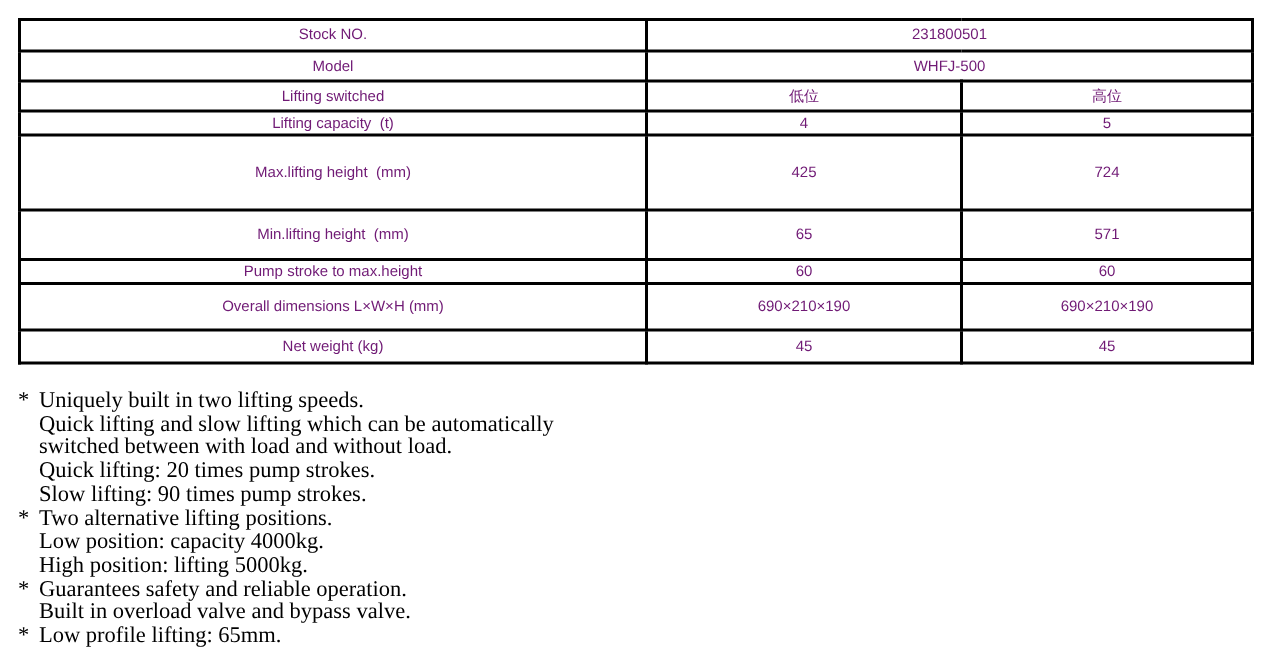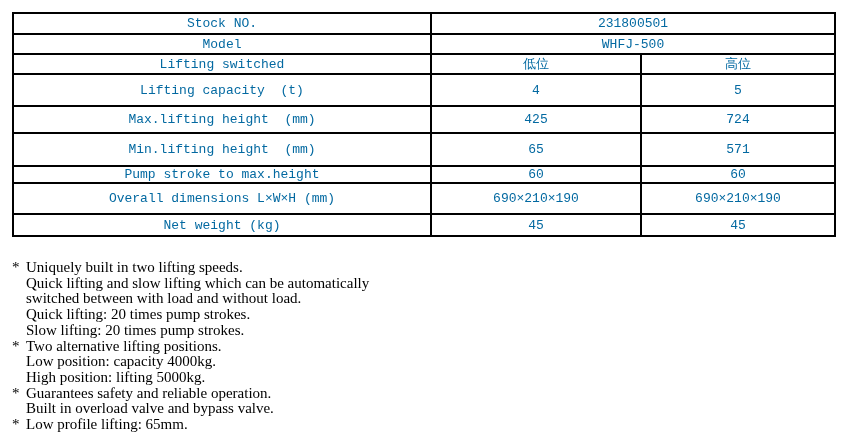--- a/index.html
+++ b/index.html
@@ -14,38 +14,38 @@
     overflow: hidden;
   }
   
   .spec-table {
     position: absolute;
     left: 12px;
     top: 12px;
     width: 822px;
     border-collapse: collapse;
     table-layout: fixed;
-    font-family: Liberation Mono, monospace;
-    font-size: 13px;
-    color: #0369a1;
+    font-family: Liberation Sans, sans-serif;
+    font-size: 10px;
+    color: #701a75;
   }
   .spec-table td {
     border: 2px solid #000000;
     text-align: center;
     vertical-align: middle;
     padding: 0;
     white-space: pre;
     overflow: hidden;
   }
   
   .spec-table tr:nth-child(1) { height: 21px; }
   .spec-table tr:nth-child(2) { height: 20px; margin-left: 44px; }
   .spec-table tr:nth-child(3) { height: 20px; }
-  .spec-table tr:nth-child(4) { height: 32px; }
-  .spec-table tr:nth-child(5) { height: 27px; }
+  .spec-table tr:nth-child(4) { height: 16px; }
+  .spec-table tr:nth-child(5) { height: 50px; }
   .spec-table tr:nth-child(6) { height: 33px; padding-left: 28px; }
   .spec-table tr:nth-child(7) { height: 16px; }
   .spec-table tr:nth-child(8) { height: 31px; }
   .spec-table tr:nth-child(9) { height: 22px; }
 
   
   .footnotes {
     position: absolute;
     left: 12px;
     top: 260px;
@@ -124,21 +124,21 @@
     </tbody>
 </table>
 
 <div class="footnotes" id="footnotes-root">
     <div class="footnote-item">
       <span class="footnote-marker">*</span>
       <div class="footnote-line">Uniquely built in two lifting speeds.</div>
       <div class="footnote-line">Quick lifting and slow lifting which can be automatically</div>
       <div class="footnote-line">switched between with load and without load.</div>
       <div class="footnote-line">Quick lifting: 20 times pump strokes.</div>
-      <div class="footnote-line">Slow lifting: 20 times pump strokes.</div>
+      <div class="footnote-line">Slow lifting: 90 times pump strokes.</div>
     </div>
     <div class="footnote-item">
       <span class="footnote-marker">*</span>
       <div class="footnote-line">Two alternative lifting positions.</div>
       <div class="footnote-line">Low position: capacity 4000kg.</div>
       <div class="footnote-line">High position: lifting 5000kg.</div>
     </div>
     <div class="footnote-item">
       <span class="footnote-marker">*</span>
       <div class="footnote-line">Guarantees safety and reliable operation.</div>

